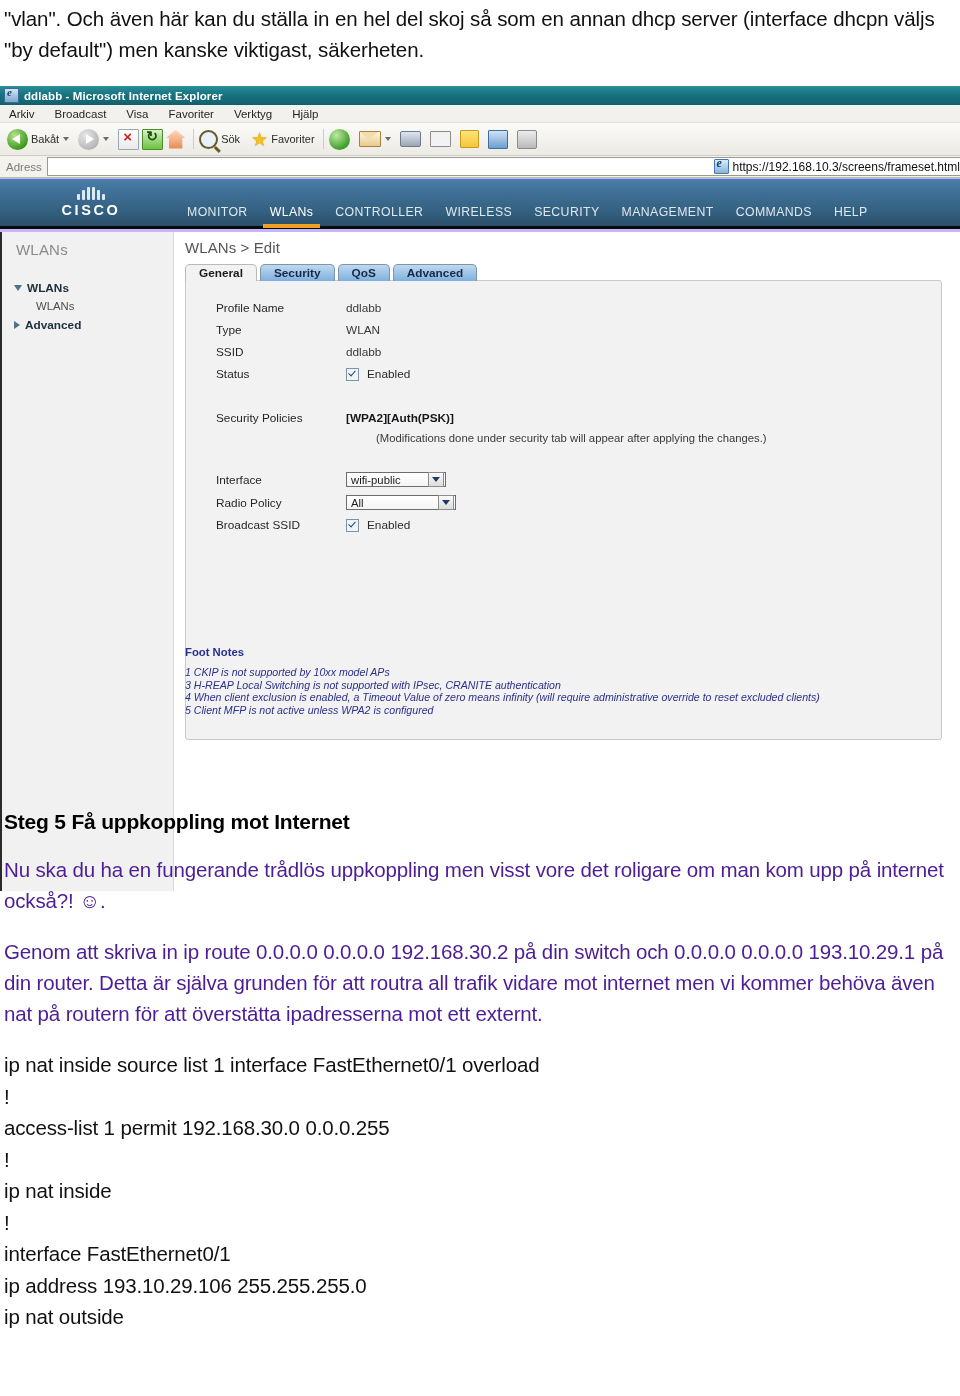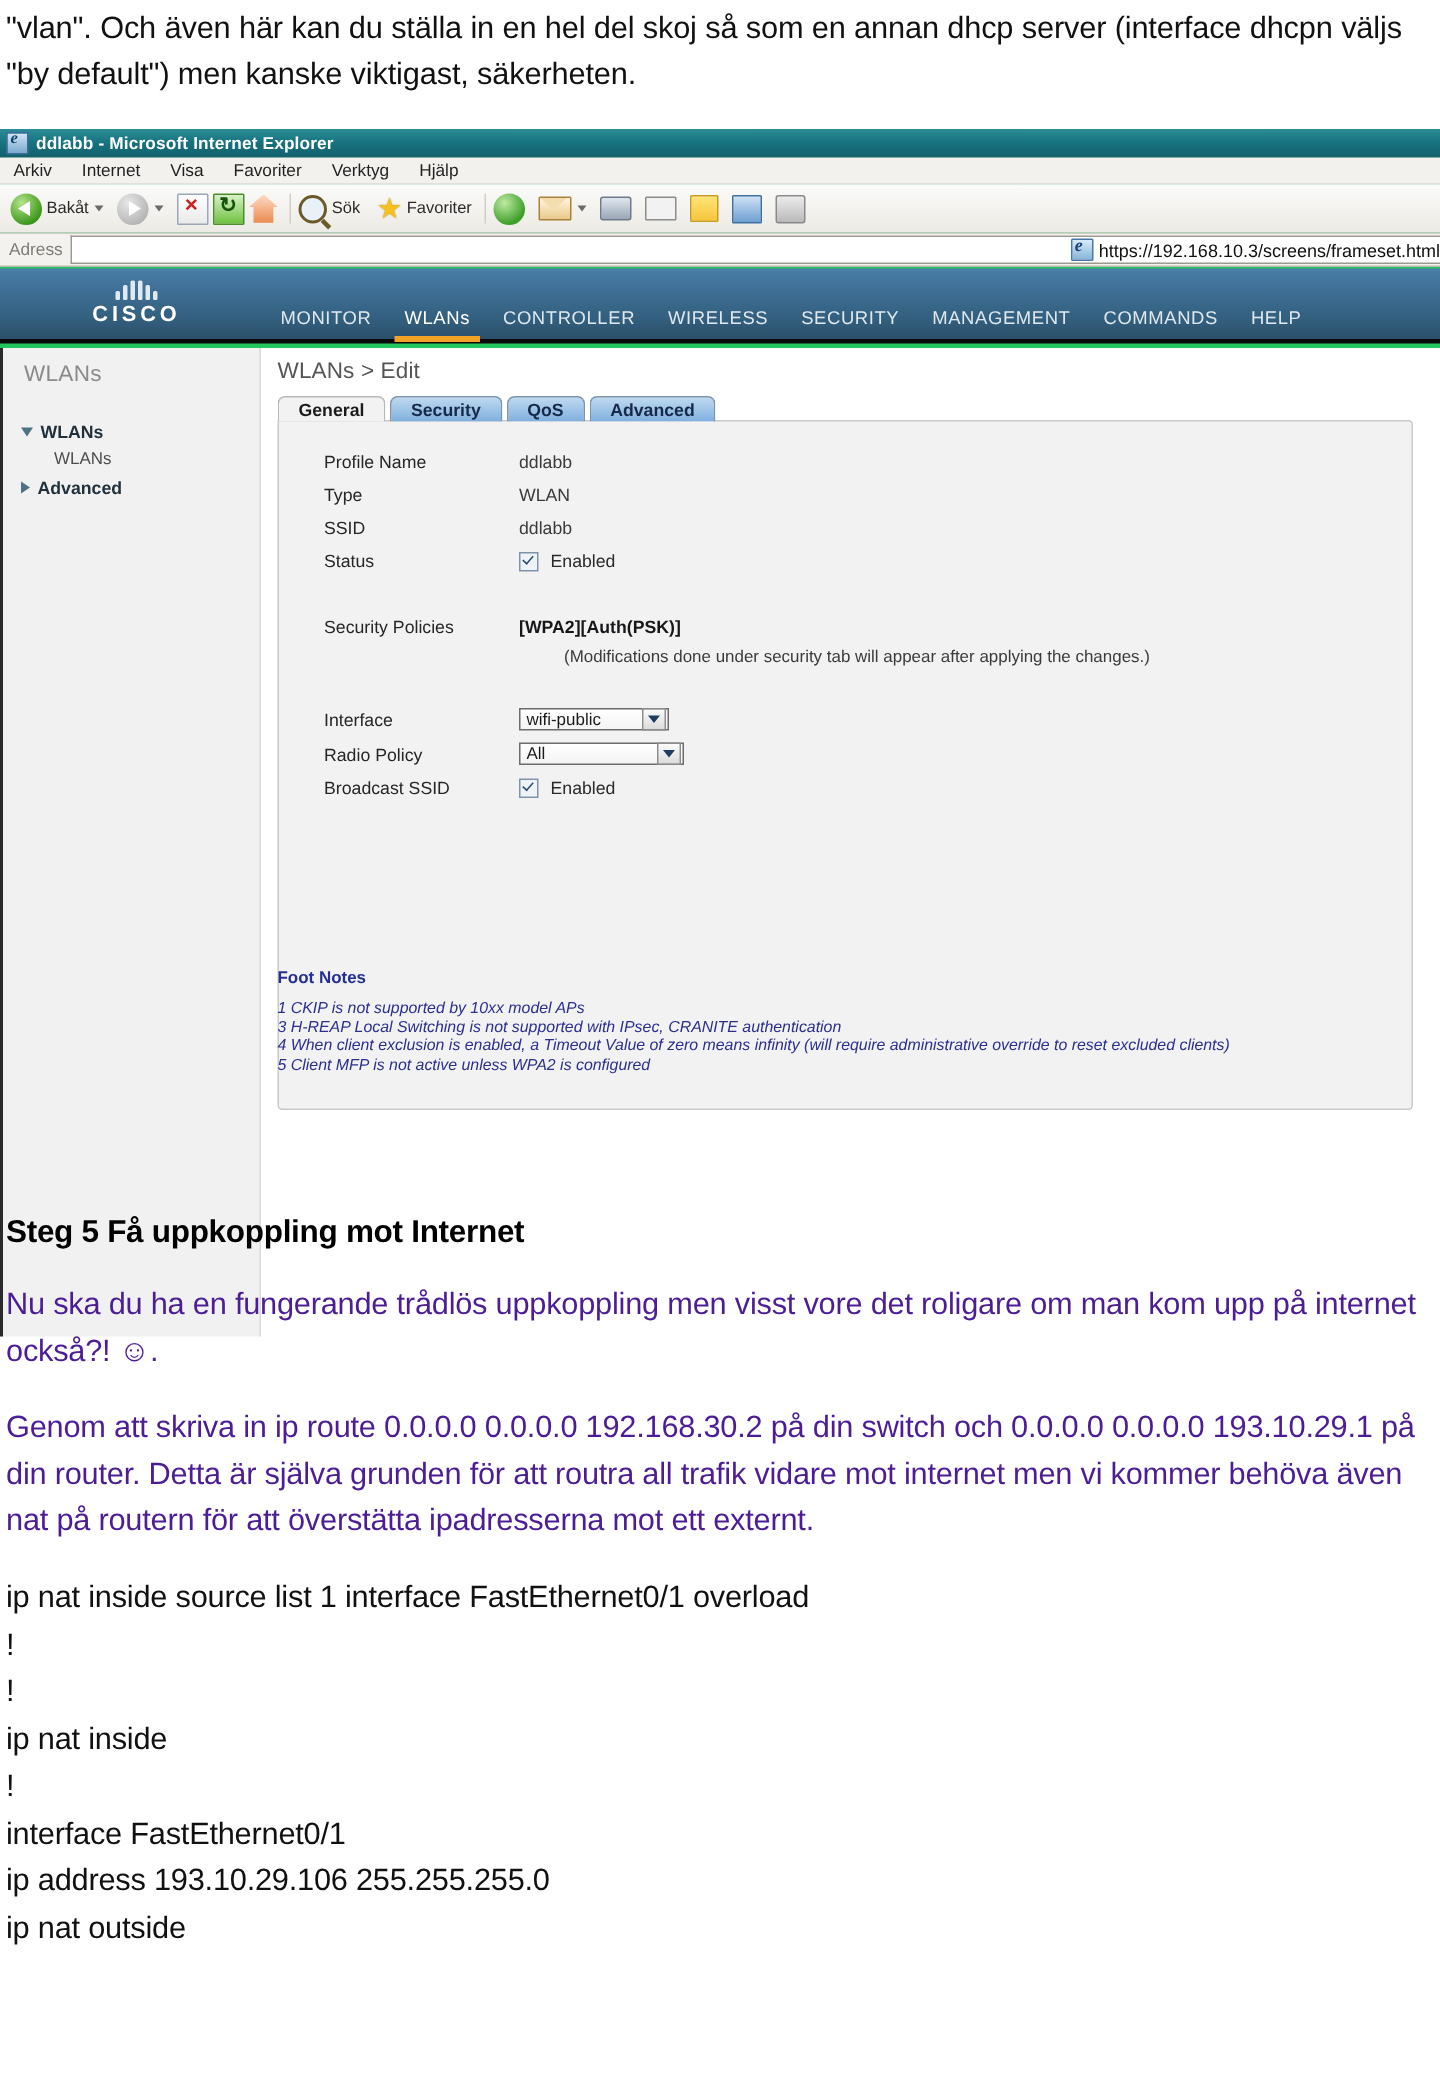--- a/index.html
+++ b/index.html
@@ -15,21 +15,21 @@
     letter-spacing:-0.1px;
   }
   #intro-para{position:absolute;left:4px;top:3px;width:948px;}
   .doc-h2{
     font-weight:bold;font-size:21px;color:#000;letter-spacing:-0.2px;
   }
 
   
   #browser-window{
     position:absolute;left:0;top:86px;width:960px;height:720px;
-    background:#22c55e;
+    background:#c4b5fd;
   }
   
   #title-bar{
     position:absolute;left:0;top:0;width:960px;height:19px;
     background:linear-gradient(to bottom,#2b8d99 0%,#177480 45%,#12606c 100%);
     border-bottom:1px solid #0c4c55;
     display:flex;align-items:center;
   }
   #title-bar .ie-ico{
     width:13px;height:13px;margin:0 5px 0 4px;flex:none;
@@ -283,21 +283,21 @@
 
 <div id="browser-window">
 
   <div id="title-bar">
     <span class="ie-ico"></span>
     <span id="window-title">ddlabb - Microsoft Internet Explorer</span>
   </div>
 
   <div id="menu-bar">
     <span class="menu-item">Arkiv</span>
-    <span class="menu-item">Internet</span>
+    <span class="menu-item">Broadcast</span>
     <span class="menu-item">Visa</span>
     <span class="menu-item">Favoriter</span>
     <span class="menu-item">Verktyg</span>
     <span class="menu-item">Hjälp</span>
   </div>
 
   <div id="toolbar">
     <div class="tb">
       <span class="circ circ-green">
           <i class="arrow-w arrow-left"></i>
@@ -486,20 +486,21 @@
 
 </div>
 
 <div id="lower-doc">
   <div id="step-heading" class="doc-h2">Steg 5 Få uppkoppling mot Internet</div>
   <div class="body-p">Nu ska du ha en fungerande trådlös uppkoppling men visst vore det roligare om man kom upp på internet också?! ☺.</div>
   <div class="body-p">Genom att skriva in ip route 0.0.0.0 0.0.0.0 192.168.30.2 på din switch och 0.0.0.0 0.0.0.0 193.10.29.1 på din router. Detta är själva grunden för att routra all trafik vidare mot internet men vi kommer behöva även nat på routern för att överstätta ipadresserna mot ett externt.</div>
   <div>
     <div class="cfg-line">ip nat inside source list 1 interface FastEthernet0/1 overload</div>
     <div class="cfg-line">!</div>
+    <div class="cfg-line">access-list 1 permit 192.168.30.0 0.0.0.255</div>
     <div class="cfg-line">!</div>
     <div class="cfg-line">ip nat inside</div>
     <div class="cfg-line">!</div>
     <div class="cfg-line">interface FastEthernet0/1</div>
     <div class="cfg-line">ip address 193.10.29.106 255.255.255.0</div>
     <div class="cfg-line">ip nat outside</div>
   </div>
 </div>
 
 </body></html>

